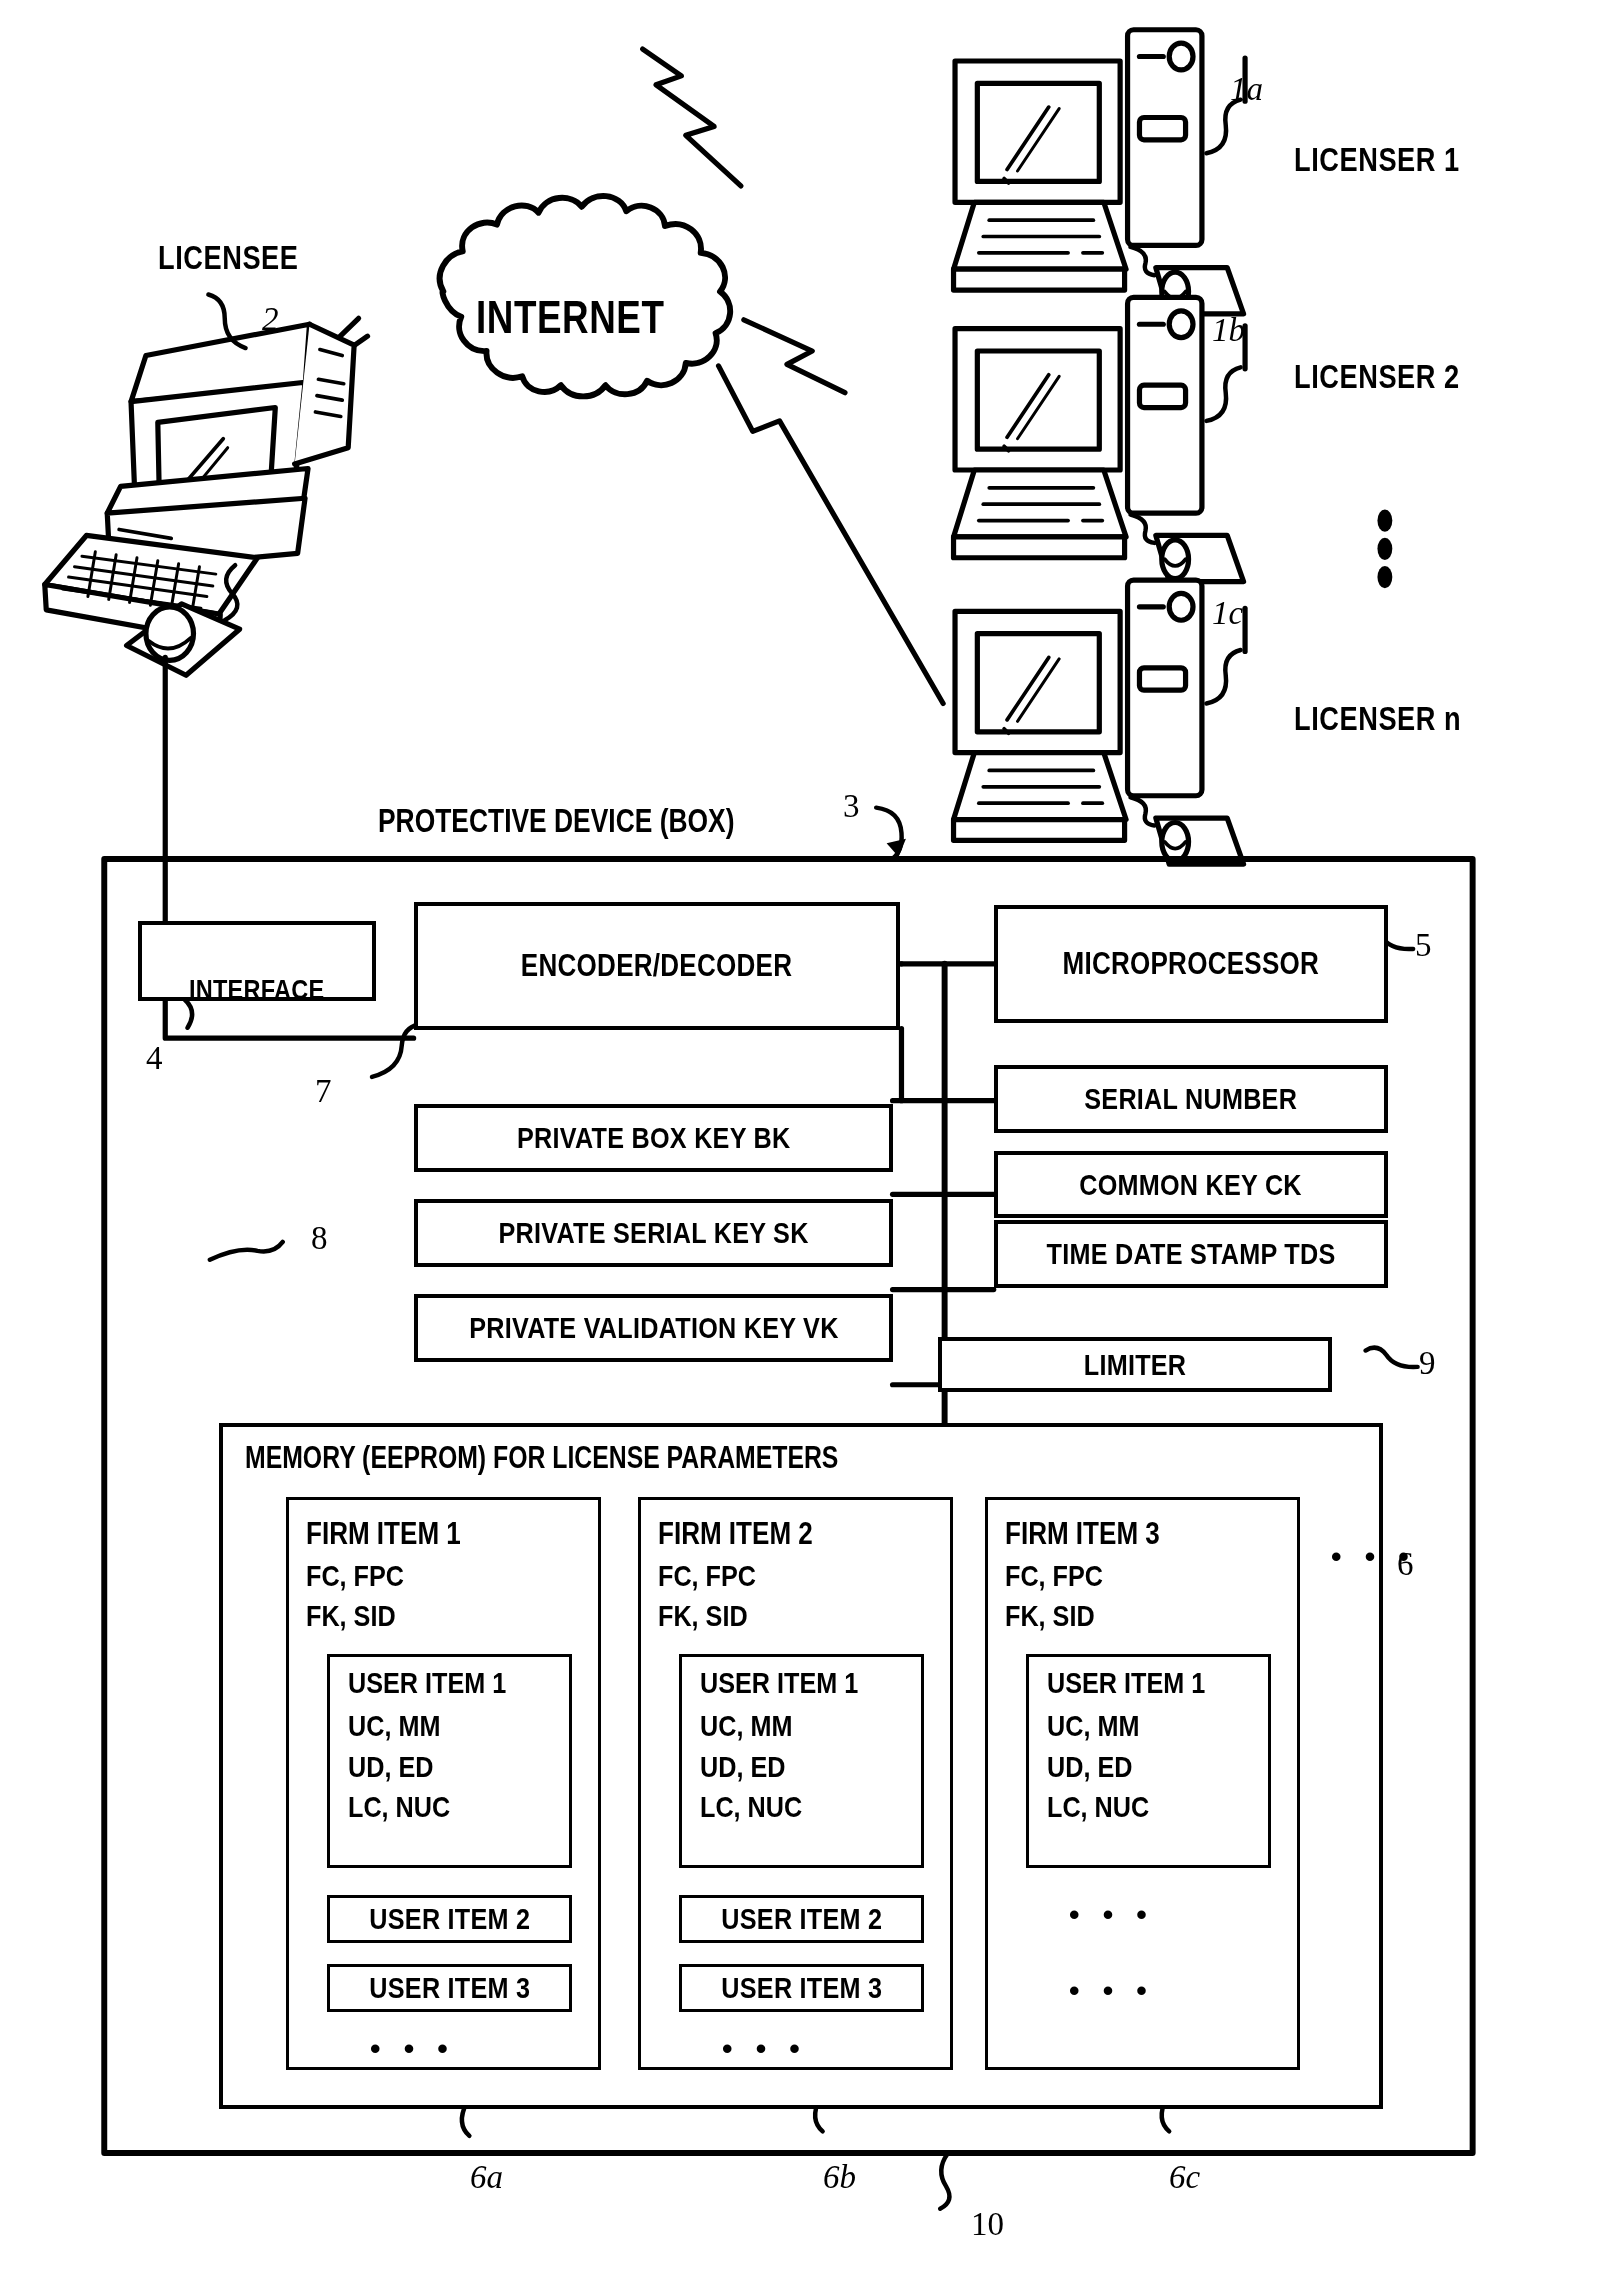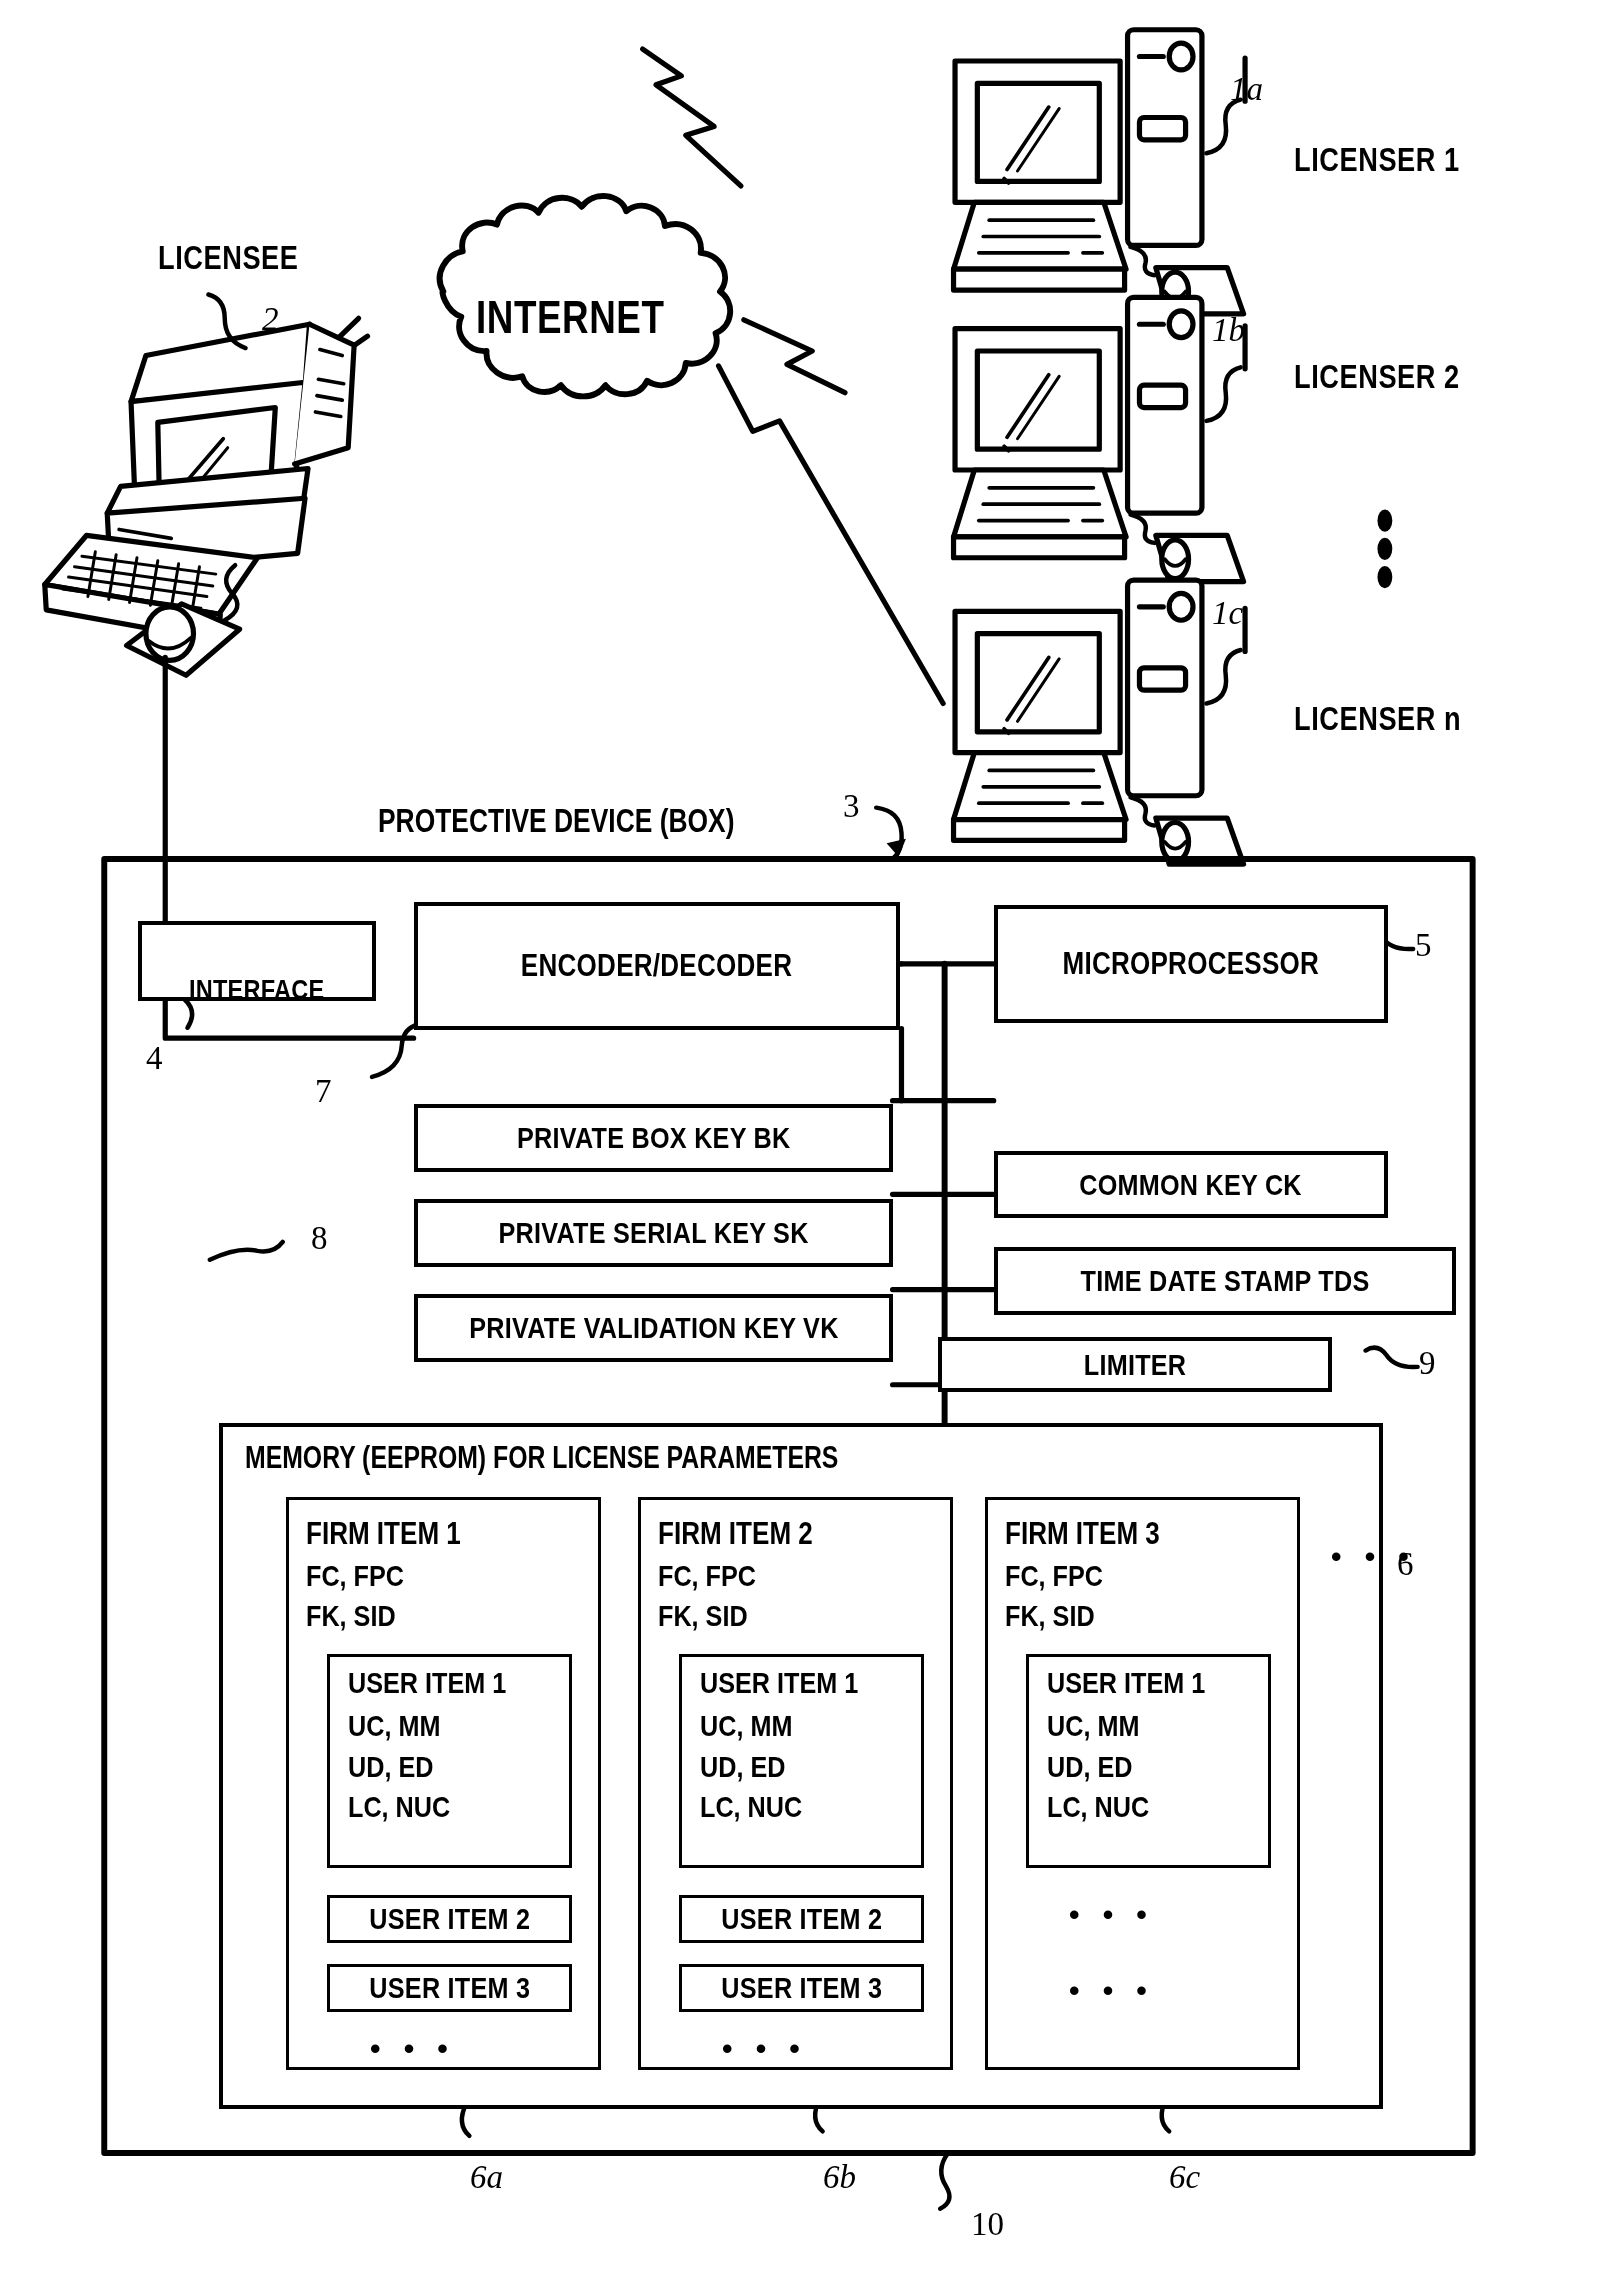--- a/index.html
+++ b/index.html
@@ -299,28 +299,33 @@
   </div>
   <div class="refn" style="left:311px;top:1220px;">8</div>
 
   <div class="box" style="left:994px;top:905px;width:394px;height:118px;">
     <div class="boxtxt" style="font-size:31px;">
       <span>MICROPROCESSOR</span>
     </div>
   </div>
   <div class="refn" style="left:1415px;top:927px;">5</div>
 
+  <div class="box" style="left:994px;top:1065px;width:394px;height:68px;">
+    <div class="boxtxt" style="font-size:30px;">
+      <span>SERIAL NUMBER</span>
+    </div>
+  </div>
 
   <div class="box" style="left:994px;top:1151px;width:394px;height:67px;">
     <div class="boxtxt" style="font-size:30px;">
       <span>COMMON KEY CK</span>
     </div>
   </div>
 
-  <div class="box" style="left:994px;top:1247px;width:462px;height:68px;">
+  <div class="box" style="left:994px;top:1220px;width:394px;height:68px;">
     <div class="boxtxt" style="font-size:30px;">
       <span>TIME DATE STAMP TDS</span>
     </div>
   </div>
 
   <div class="box" style="left:938px;top:1337px;width:394px;height:55px;">
     <div class="boxtxt" style="font-size:30px;">
       <span>LIMITER</span>
     </div>
   </div>

